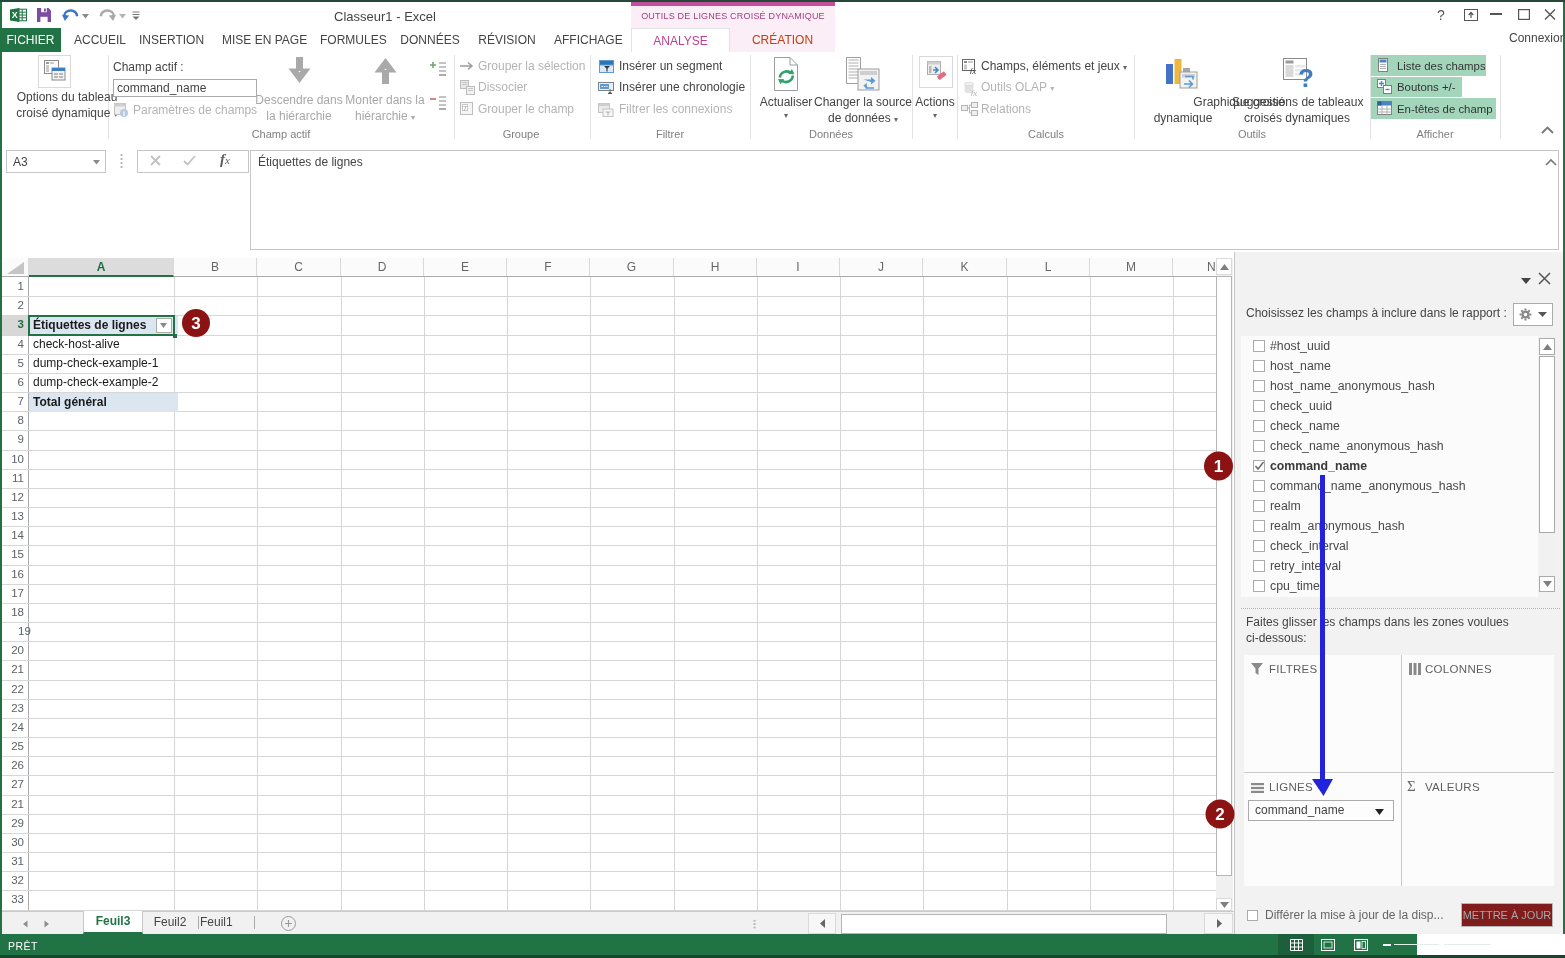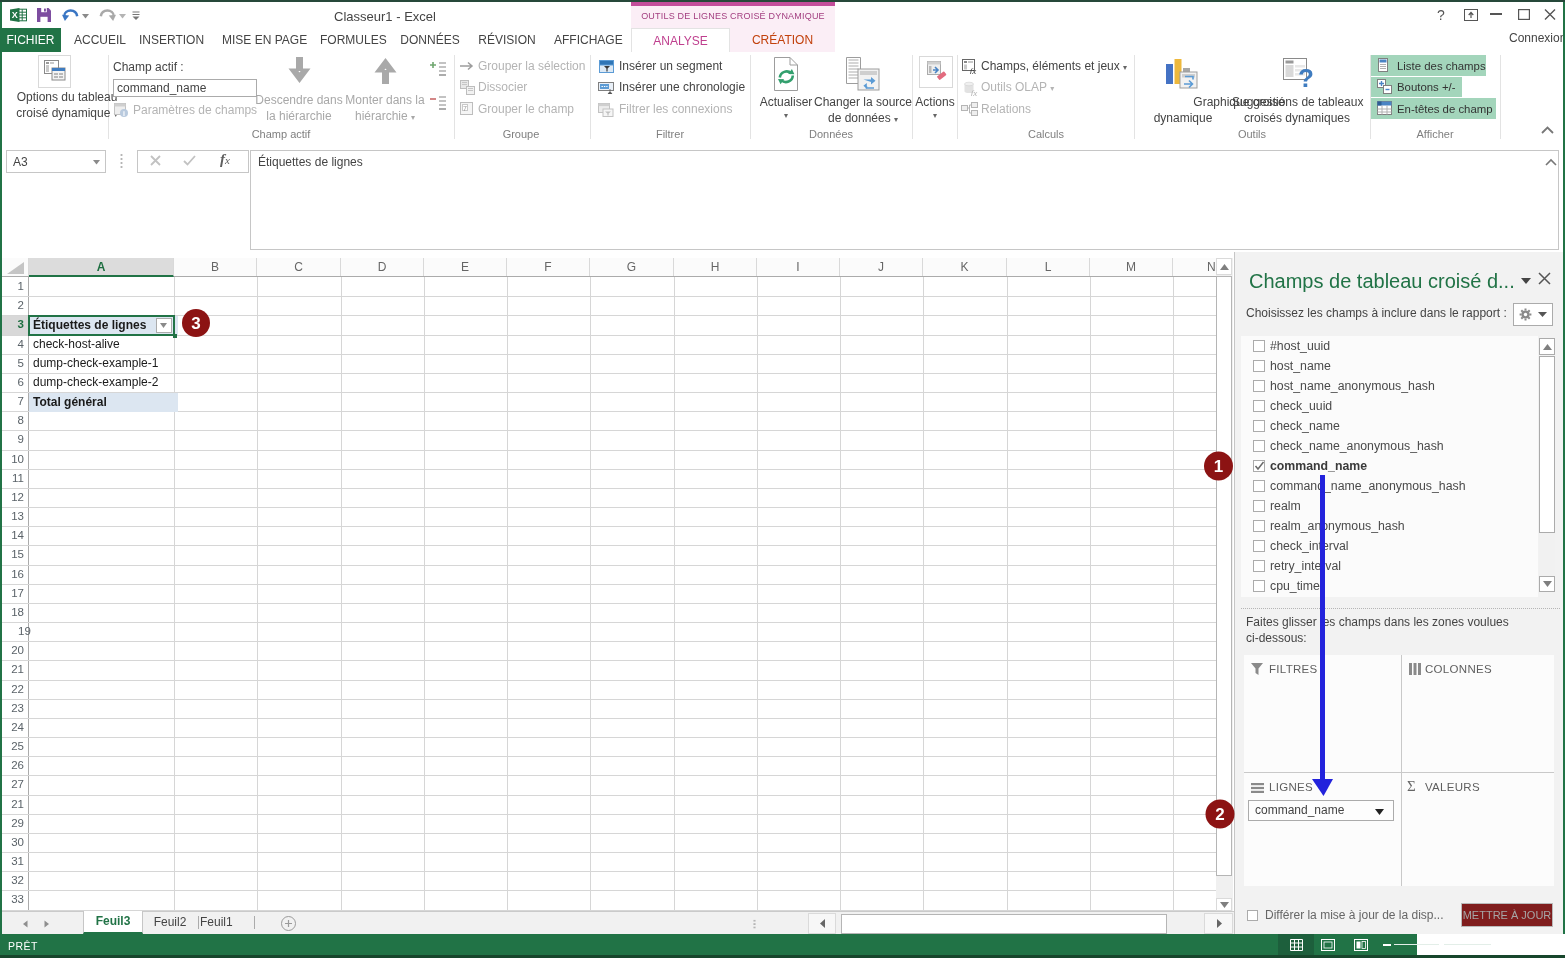--- a/index.html
+++ b/index.html
@@ -538,21 +538,20 @@
   <div style="position:absolute;left:1383px;top:9.5px;width:8px;height:2px;background:#fff;"></div>
   <div style="position:absolute;left:1394px;top:10px;width:97px;height:1px;background:#e3eee8;"></div>
   <div style="position:absolute;left:1439px;top:4px;width:5px;height:12px;background:#fff;"></div>
   <div style="position:absolute;left:1496px;top:9.5px;width:9px;height:2px;background:#fff;"></div>
   <div style="position:absolute;left:1499.5px;top:6px;width:2px;height:9px;background:#fff;"></div>
   <div style="position:absolute;left:1515px;top:4px;font-size:11.5px;color:#fff;">100 %</div>
 </div>
 <div id="statusdark" class="abs"></div>
 
 <div id="pane" class="abs">
-  <div style="position:absolute;left:14px;top:18px;font-size:20px;color:#217346;white-space:nowrap;">Champs de tableau croisé d...</div>
   <svg style="position:absolute;left:286px;top:26px;" width="10" height="6" viewBox="0 0 10 6">
         <path d="M0 0 L10 0 L5 6 Z" fill="#444"></path>
       </svg>
   <svg style="position:absolute;left:303px;top:20px;" width="13" height="13" viewBox="0 0 13 13">
         <path d="M1 1 L12 12 M12 1 L1 12" stroke="#555" stroke-width="1.5"></path>
       </svg>
   <div class="ptext" style="left:11px;top:54px;">Choisissez les champs à inclure dans le rapport :</div>
   <div style="position:absolute;left:278px;top:51px;width:40px;height:23px;background:#fff;border:1px solid #ababab;box-sizing:border-box;"></div>
   <svg style="position:absolute;left:284px;top:56px;" width="13" height="13" viewBox="0 0 13 13">
     <circle cx="6.5" cy="6.5" r="4.1" fill="#8a8a8a"></circle>

